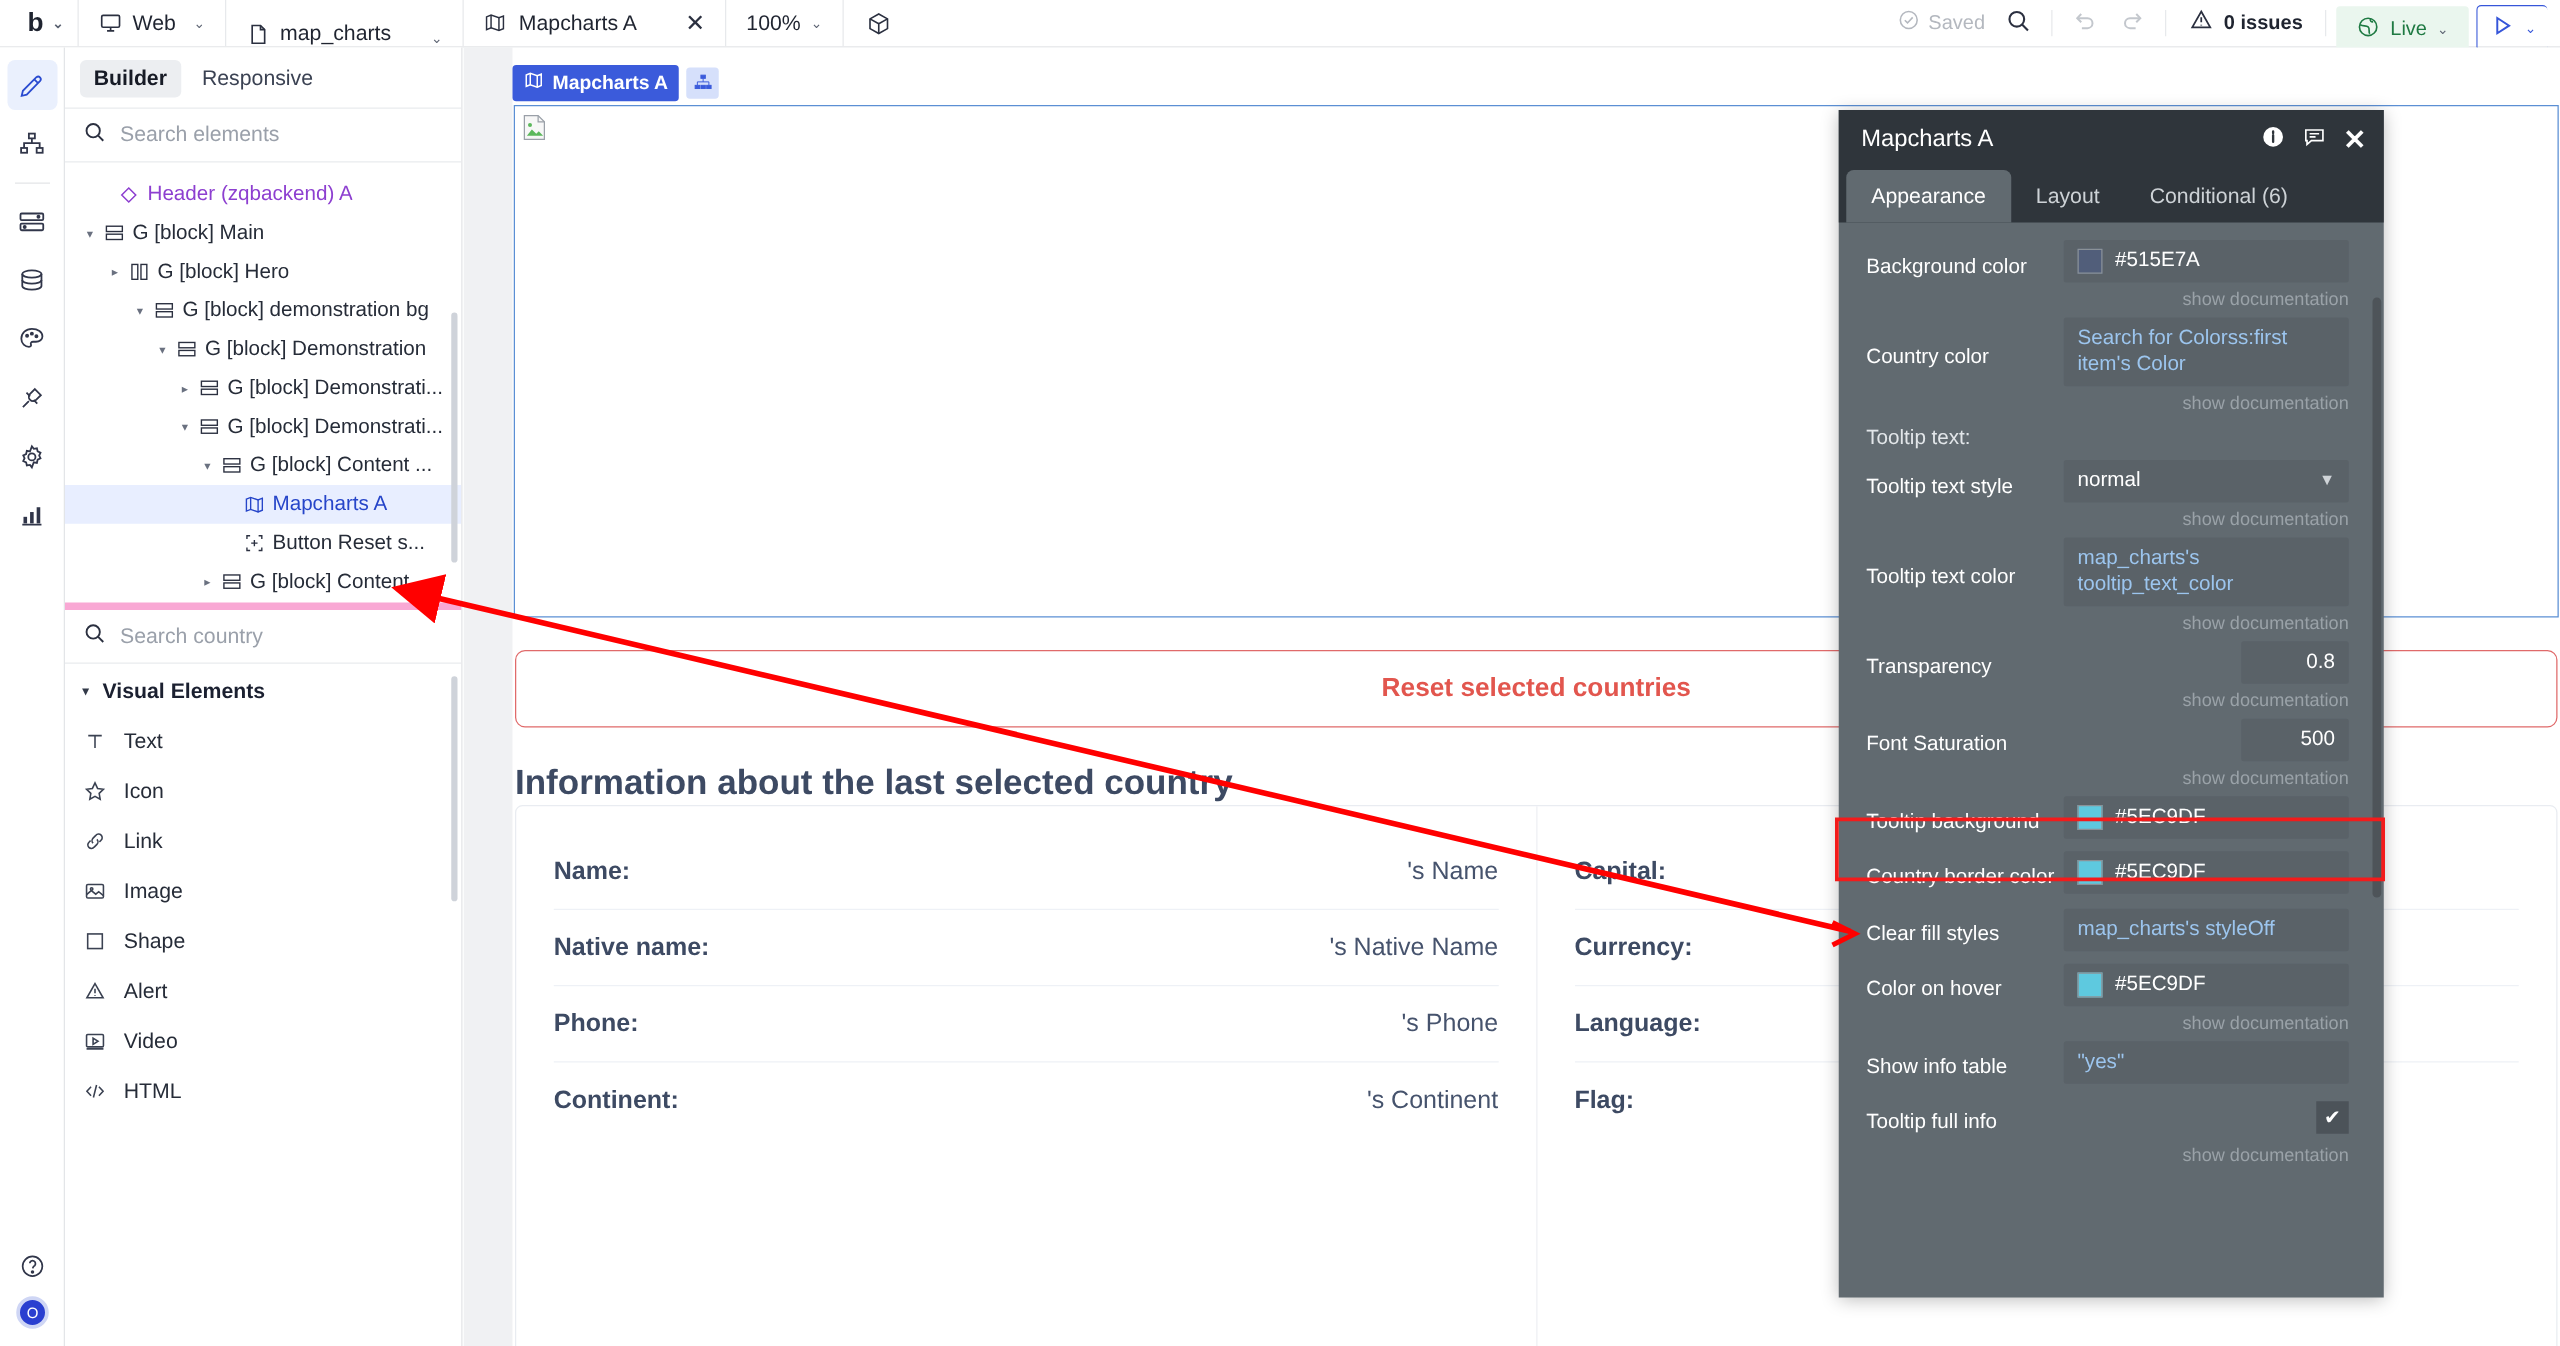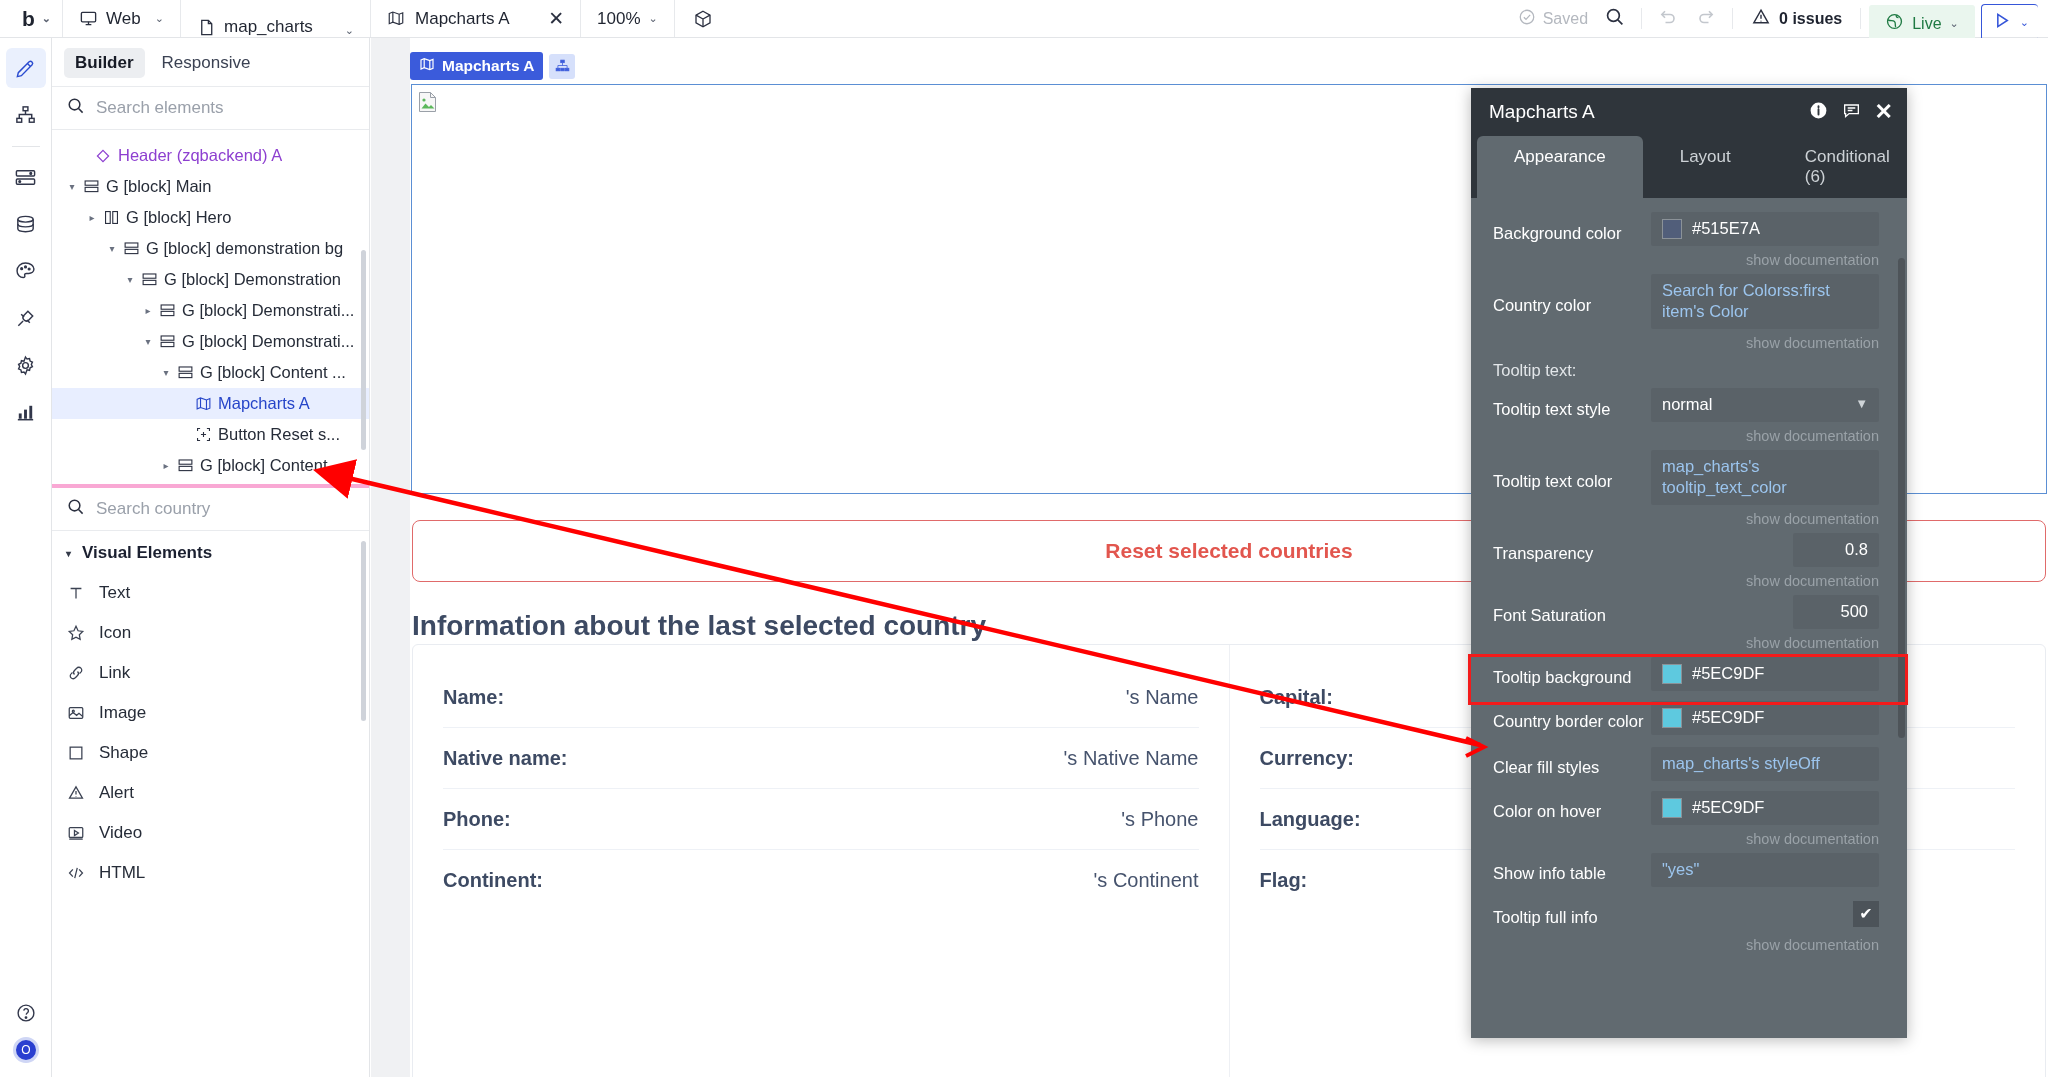--- a/index.html
+++ b/index.html
@@ -81,21 +81,21 @@
   .lp-tab.active { background: #eceef1; font-weight: 700; color:#171b26; }
   .lp-search {
     display: flex; align-items: center; gap: 11px;
     padding: 9px 14px; border-top: 1px solid #e9ebee; border-bottom: 1px solid #e9ebee;
     color: #9aa0aa; font-size: 17px;
   }
   .lp-search .sicon { color:#2b3040; }
   #tree {
     position: relative;
     flex: none; height: 358px; overflow: hidden; padding-top: 10px;
-    border-bottom: 4px solid #f9a8d4;
+    border-bottom: 6px solid #f9a8d4;
   }
   .tnode {
     display: flex; align-items: center; height: 31px; font-size: 16.5px;
     color: #262c38; white-space: nowrap; padding-right: 10px;
   }
   .tnode.sel { background: #e8eeff; color: #2645c9; }
   .tnode .tw { width: 16px; flex: none; display:flex; align-items:center; justify-content:center;
                font-size: 10px; color: #6a7180; }
   .tnode .ti { width: 22px; flex: none; display:flex; align-items:center; justify-content:center; }
   .tnode .tl { margin-left: 4px; overflow:hidden; text-overflow: ellipsis; }
@@ -187,21 +187,21 @@
     display: flex; flex-direction: column; z-index: 40;
   }
   .p-head {
     height: 48px; background: #2f353b; display: flex; align-items: center;
     padding: 0 14px 0 18px; color: #ffffff;
   }
   .p-title { font-size: 19px; flex: 1; }
   .p-hicons { display: flex; align-items: center; gap: 14px; }
   .p-tabs { display: flex; background: #2f353b; padding: 0 6px; }
   .p-tab {
-    font-size: 17px; color: #cdd2d6; padding: 11px 37px; border-radius: 6px 6px 0 0;
+    font-size: 17px; color: #cdd2d6; padding: 11px 20px; border-radius: 6px 6px 0 0;
   }
   .p-tab.active { background: #616a70; color: #ffffff; }
   .p-body { flex: 1; overflow: hidden; position: relative; padding: 14px 0 0 0; }
   .prow {
     display: flex; align-items: center; padding: 0 28px 0 22px; min-height: 34px;
     margin-bottom: 3px;
   }
   .plabel { flex: 1; color: #ffffff; font-size: 16.5px; padding-top: 8px; line-height: 1.25; }
   .pfield {
     width: 228px; background: #5a6268; border-radius: 2px;

